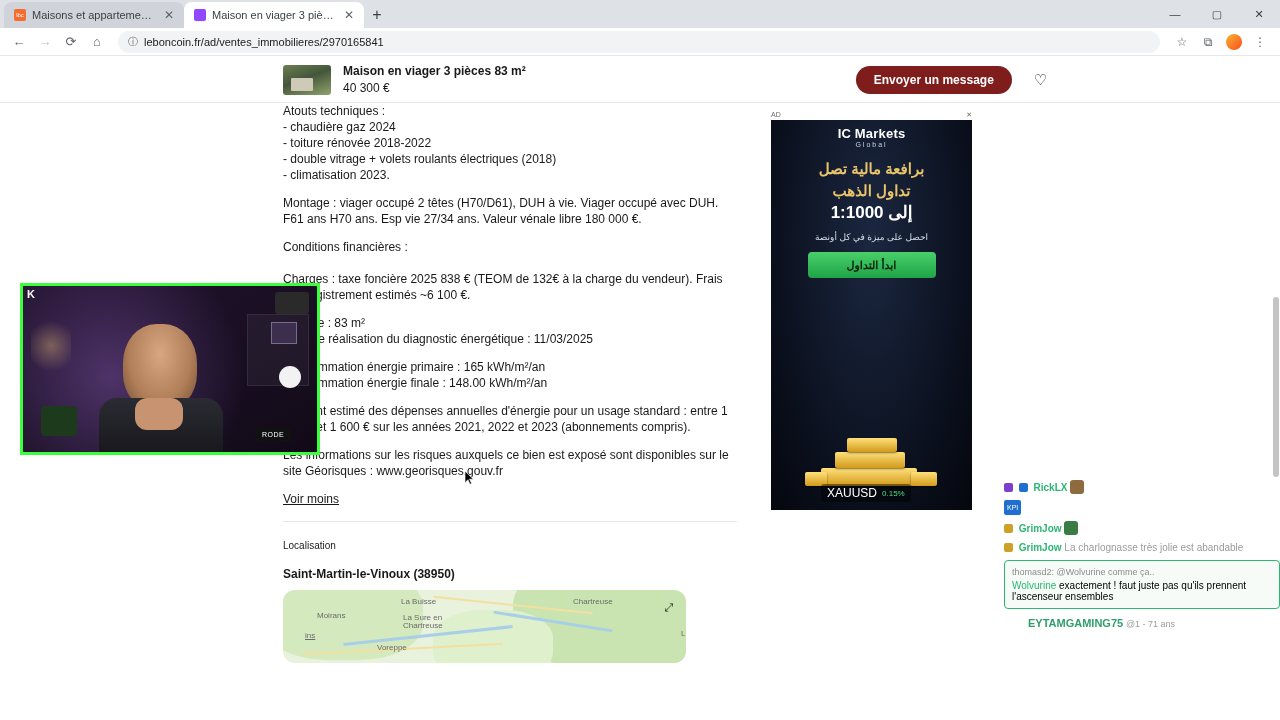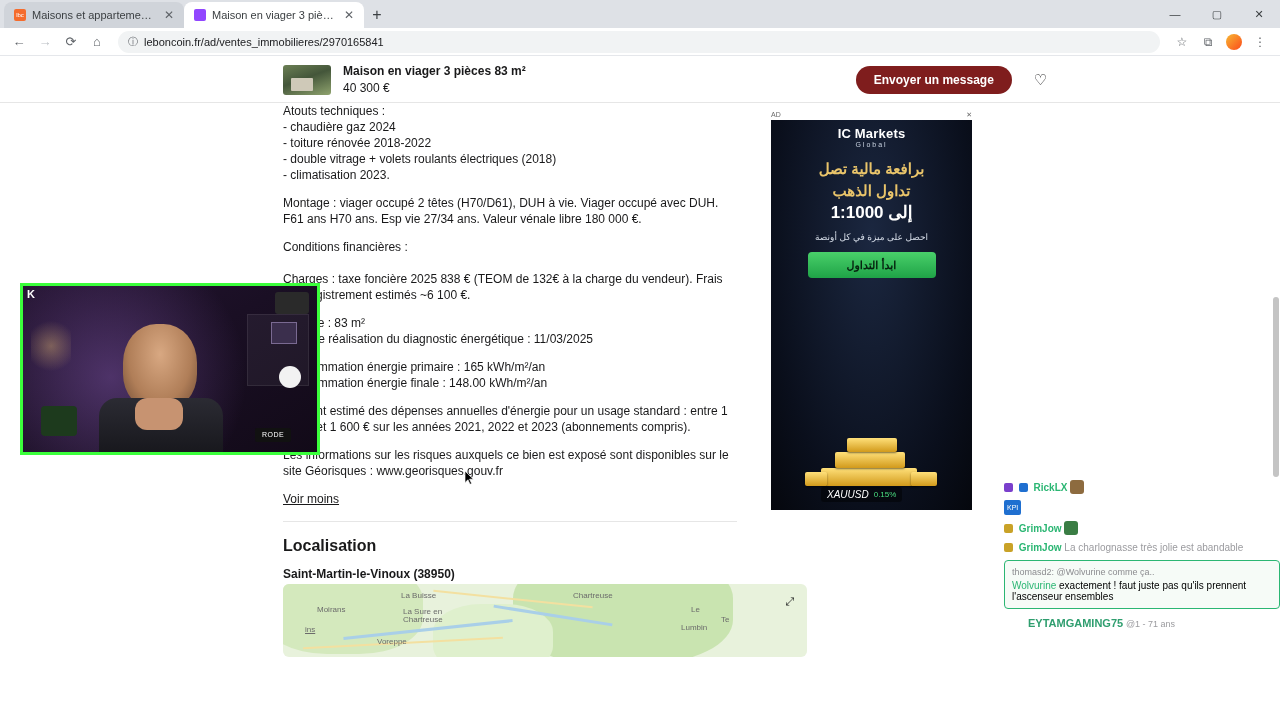--- a/index.html
+++ b/index.html
@@ -95,26 +95,26 @@
   .heart { margin-left: 22px; font-size: 15px; color: #19191a; }
 
   
   .main-col {
     position: absolute; top: 46px; left: 283px; width: 454px;
     font-size: 12px; color: #19191a; line-height: 16px;
   }
   .desc p { margin-bottom: 12px; }
   .voirmoins { text-decoration: underline; font-size: 12px; color: #19191a; cursor: pointer; }
   .divider { height: 1px; background: #e6e6e6; margin: 14px 0 0 0; }
-  .sec-title { font-size: 16px; font-weight: bold; margin: 16px 0 0 0; }
+  .sec-title { font-size: 10px; font-weight: normal; margin: 16px 0 0 0; }
   .loc-city { font-size: 12px; font-weight: bold; margin-top: 12px; }
 
   .map {
-    position: relative; width: 524px; height: 73px; margin-top: 2px;
-    overflow: hidden; border-radius: 6px;
+    position: relative; width: 403px; height: 73px; margin-top: 8px;
+    overflow: hidden; border-radius: 12px;
     background: #e8f2dc;
   }
   .map-lbl { position: absolute; font-size: 8px; color: #6b6b6b; white-space: nowrap; }
   .map-river { position: absolute; background: #a9cfe8; }
   .map-green { position: absolute; background: #d4e9bd; border-radius: 40%; }
   .map-road { position: absolute; background: #f3e0a0; height: 2px; }
   .map-expand {
     position: absolute; right: 8px; top: 8px; width: 18px; height: 18px;
     display: flex; align-items: center; justify-content: center;
     color: #19191a; font-size: 11px; background: rgba(255,255,255,0.0);
@@ -145,21 +145,21 @@
     font-size: 11px; font-weight: bold; display: flex; align-items: center; justify-content: center;
   }
   .ad-gold {
     position: absolute; left: 30px; bottom: 24px; width: 140px; height: 90px;
   }
   .bar { position: absolute; background: linear-gradient(180deg,#ffe07a,#d29a1b); border-radius: 2px; box-shadow: 0 1px 2px rgba(0,0,0,.5); }
   .ad-ticker {
     position: absolute; left: 50px; bottom: 8px; display: flex; align-items: center; gap: 5px;
     background: rgba(0,0,0,.45); border-radius: 3px; padding: 2px 6px;
   }
-  .ad-ticker .sym { color: #fff; font-size: 10px; font-style: italic; }
+  .ad-ticker .sym { color: #fff; font-size: 12px; }
   .ad-ticker .chg { color: #4ade80; font-size: 8px; }
 
   
   .stream {
     position: absolute; left: 20px; top: 226px; width: 300px; height: 172px;
     border: 3px solid #3bff3b; background: #1b1022; overflow: hidden;
   }
   .stream-inner { position: absolute; inset: 0; background:
       radial-gradient(circle at 30% 55%, rgba(120,80,160,.55), rgba(0,0,0,0) 60%),
       linear-gradient(150deg,#241431 0%, #1a0f24 45%, #120a18 100%); }

